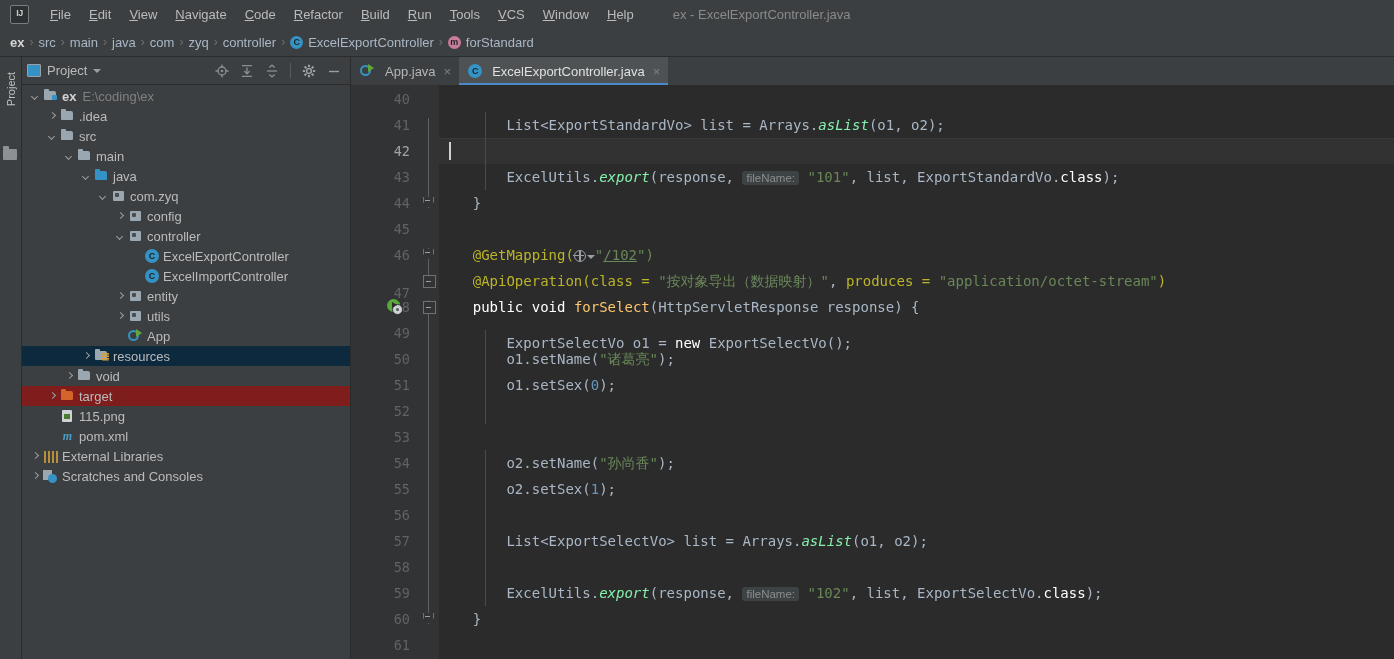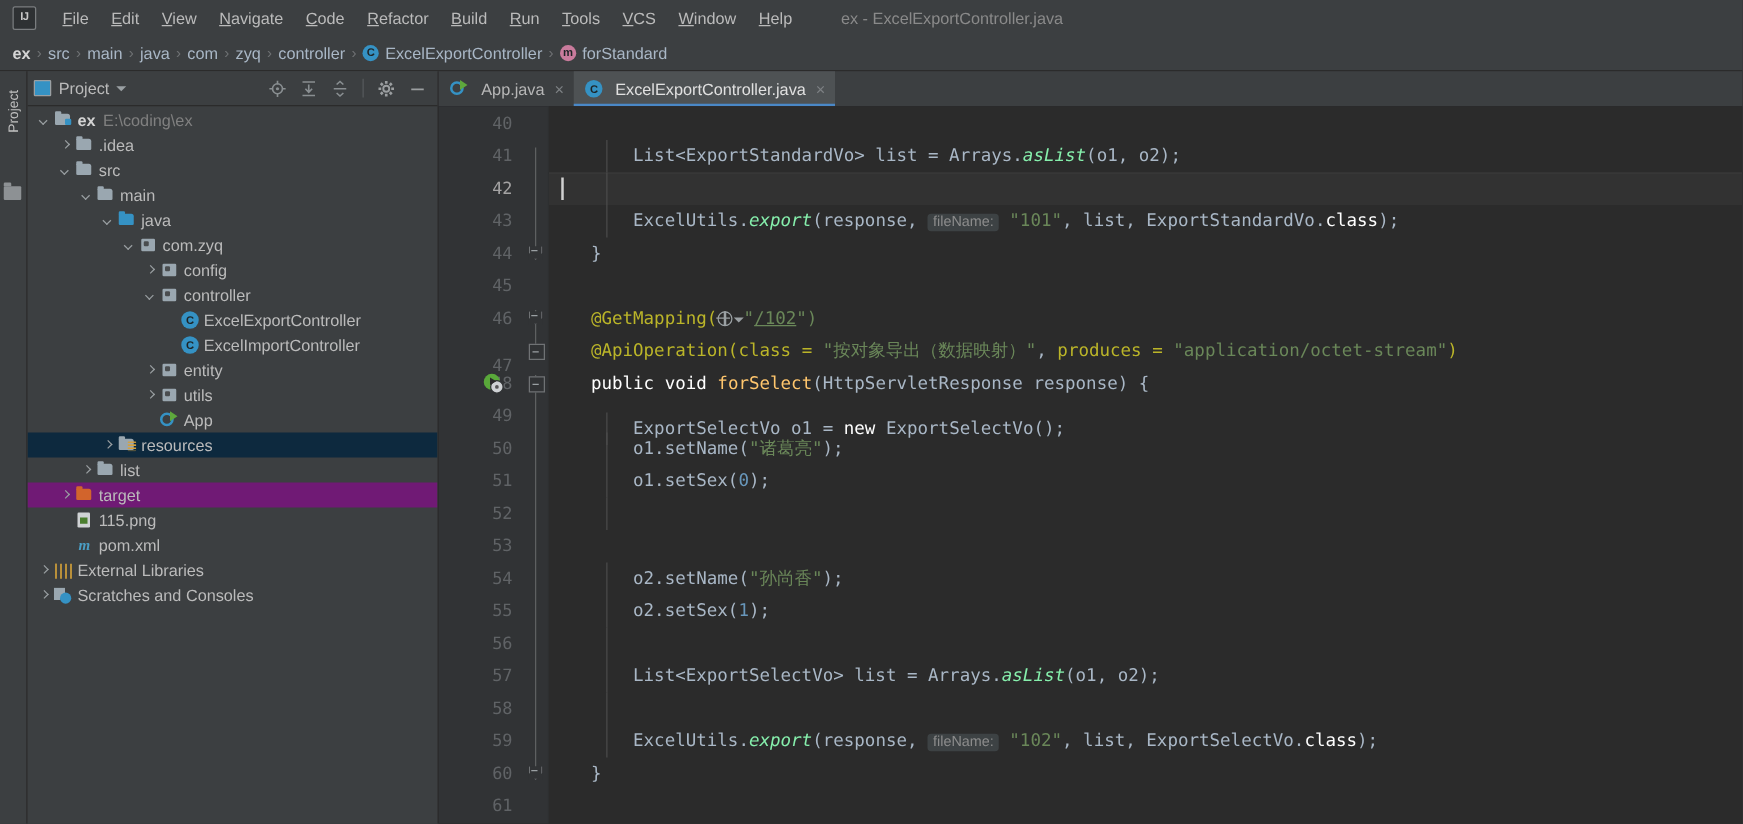--- a/index.html
+++ b/index.html
@@ -48,21 +48,21 @@
   .proj-title{display:flex;align-items:center;gap:6px;font-size:13px;color:#bbbbbb;}
   .proj-sq{width:12px;height:11px;border:1px solid #9aa0a3;background:#3592c4;border-radius:1px;}
   .caret-dn{width:0;height:0;border-left:4px solid transparent;border-right:4px solid transparent;border-top:4px solid #9aa0a3;}
   .proj-tools{margin-left:auto;display:flex;align-items:center;gap:11px;padding-right:4px;}
   .ptool{width:14px;height:14px;position:relative;opacity:.82;}
   .divider-v{width:1px;height:15px;background:#555a5c;}
 
   .tree{flex:1;overflow:hidden;padding-top:1px;font-size:13px;}
   .row{height:20px;display:flex;align-items:center;white-space:nowrap;position:relative;}
   .row.sel{background:#0d293e;text-align:right;}
-  .row.hl{background:#701a75;}
+  .row.hl{background:#7f1d1d;}
   .arrow{width:11px;height:11px;position:relative;flex:none;margin-right:2px;}
   .arrow.r:after{content:"";position:absolute;left:3px;top:2px;width:4px;height:4px;
       border-right:1.4px solid #9a9fa2;border-bottom:1.4px solid #9a9fa2;transform:rotate(-45deg);}
   .arrow.d:after{content:"";position:absolute;left:2px;top:3px;width:4px;height:4px;
       border-right:1.4px solid #9a9fa2;border-bottom:1.4px solid #9a9fa2;transform:rotate(45deg);}
   .ico{width:15px;height:14px;position:relative;flex:none;margin-right:4px;}
   .folder{position:absolute;left:1px;top:2px;width:12px;height:9px;border-radius:1px 2px 1px 1px;background:#9aa7b0;}
   .folder:before{content:"";position:absolute;top:-2.5px;left:0;width:5px;height:3px;background:#9aa7b0;border-radius:1px 1px 0 0;}
   .folder.blue{background:#3592c4;} .folder.blue:before{background:#3592c4;}
   .folder.orange{background:#d2642c;} .folder.orange:before{background:#d2642c;}
@@ -380,21 +380,21 @@
               </span>
             </span>
             <span class="lbl">resources</span>
           </div>
           <div class="row">
             <span style="width: 42px; flex: 0 0 auto;"></span>
             <span class="arrow r"></span>
             <span class="ico">
               <span class="folder"></span>
             </span>
-            <span class="lbl">list</span>
+            <span class="lbl">void</span>
           </div>
           <div class="row hl">
             <span style="width: 25px; flex: 0 0 auto;"></span>
             <span class="arrow r"></span>
             <span class="ico">
               <span class="folder orange"></span>
             </span>
             <span class="lbl">target</span>
           </div>
           <div class="row">

